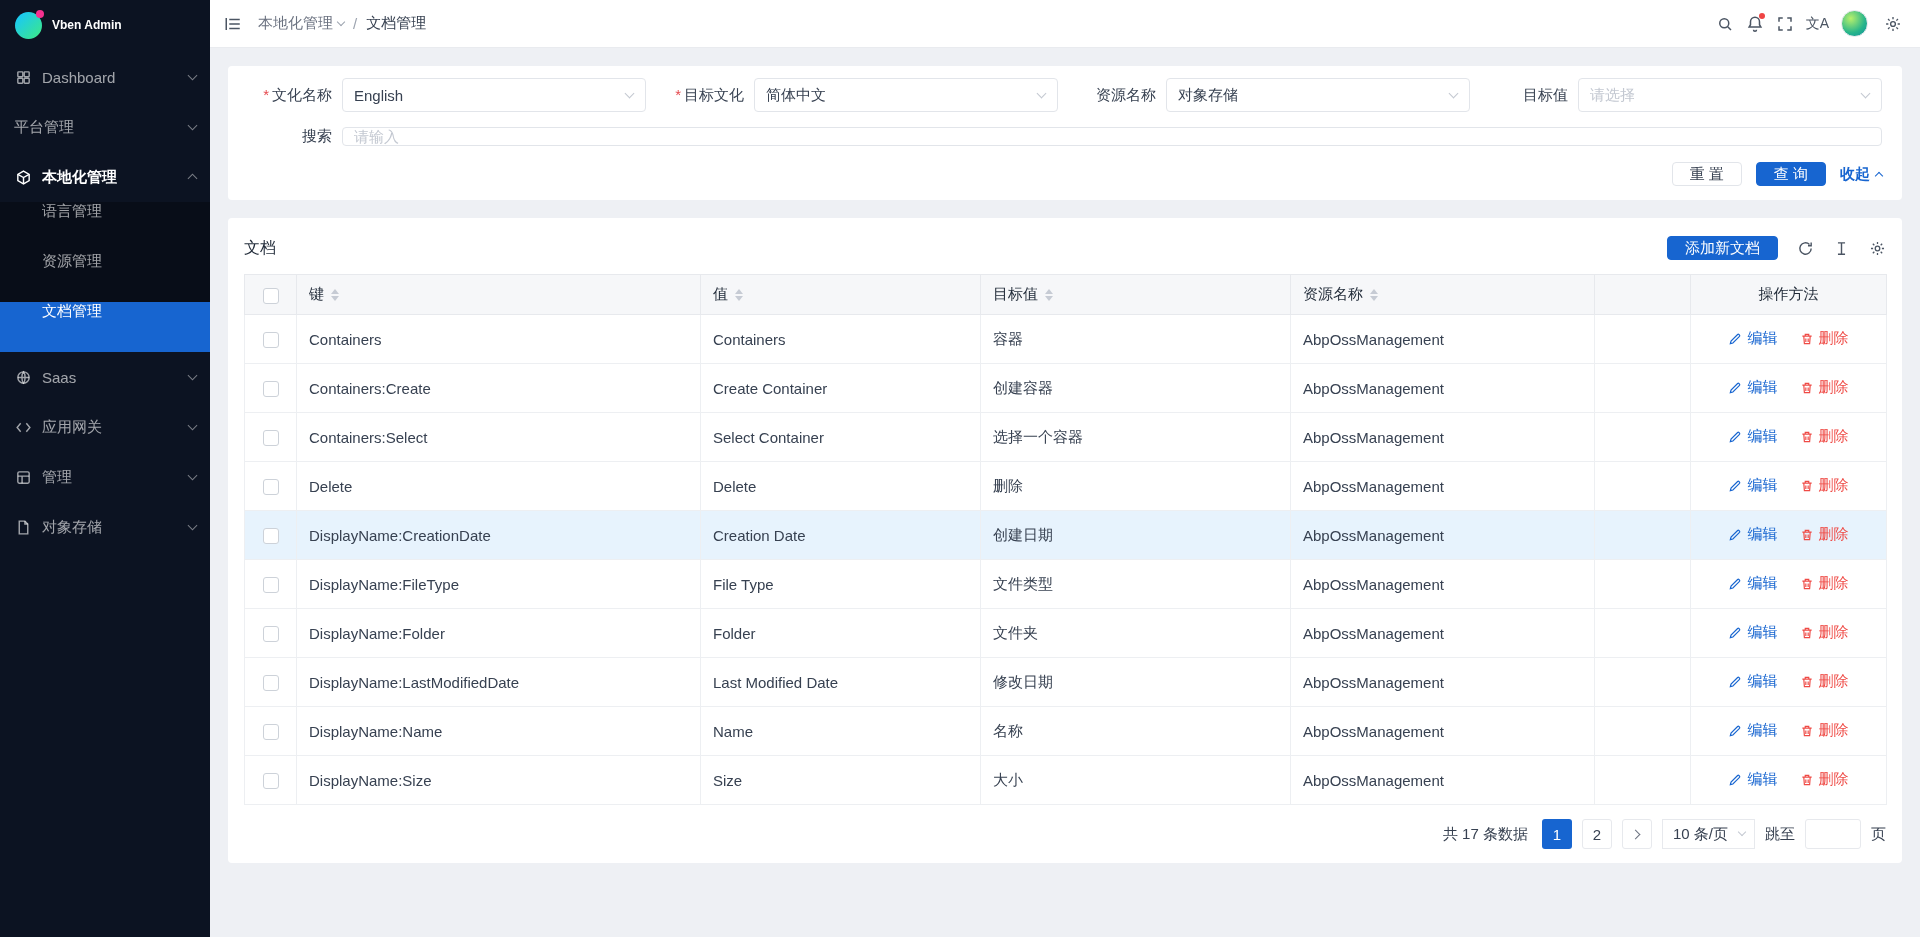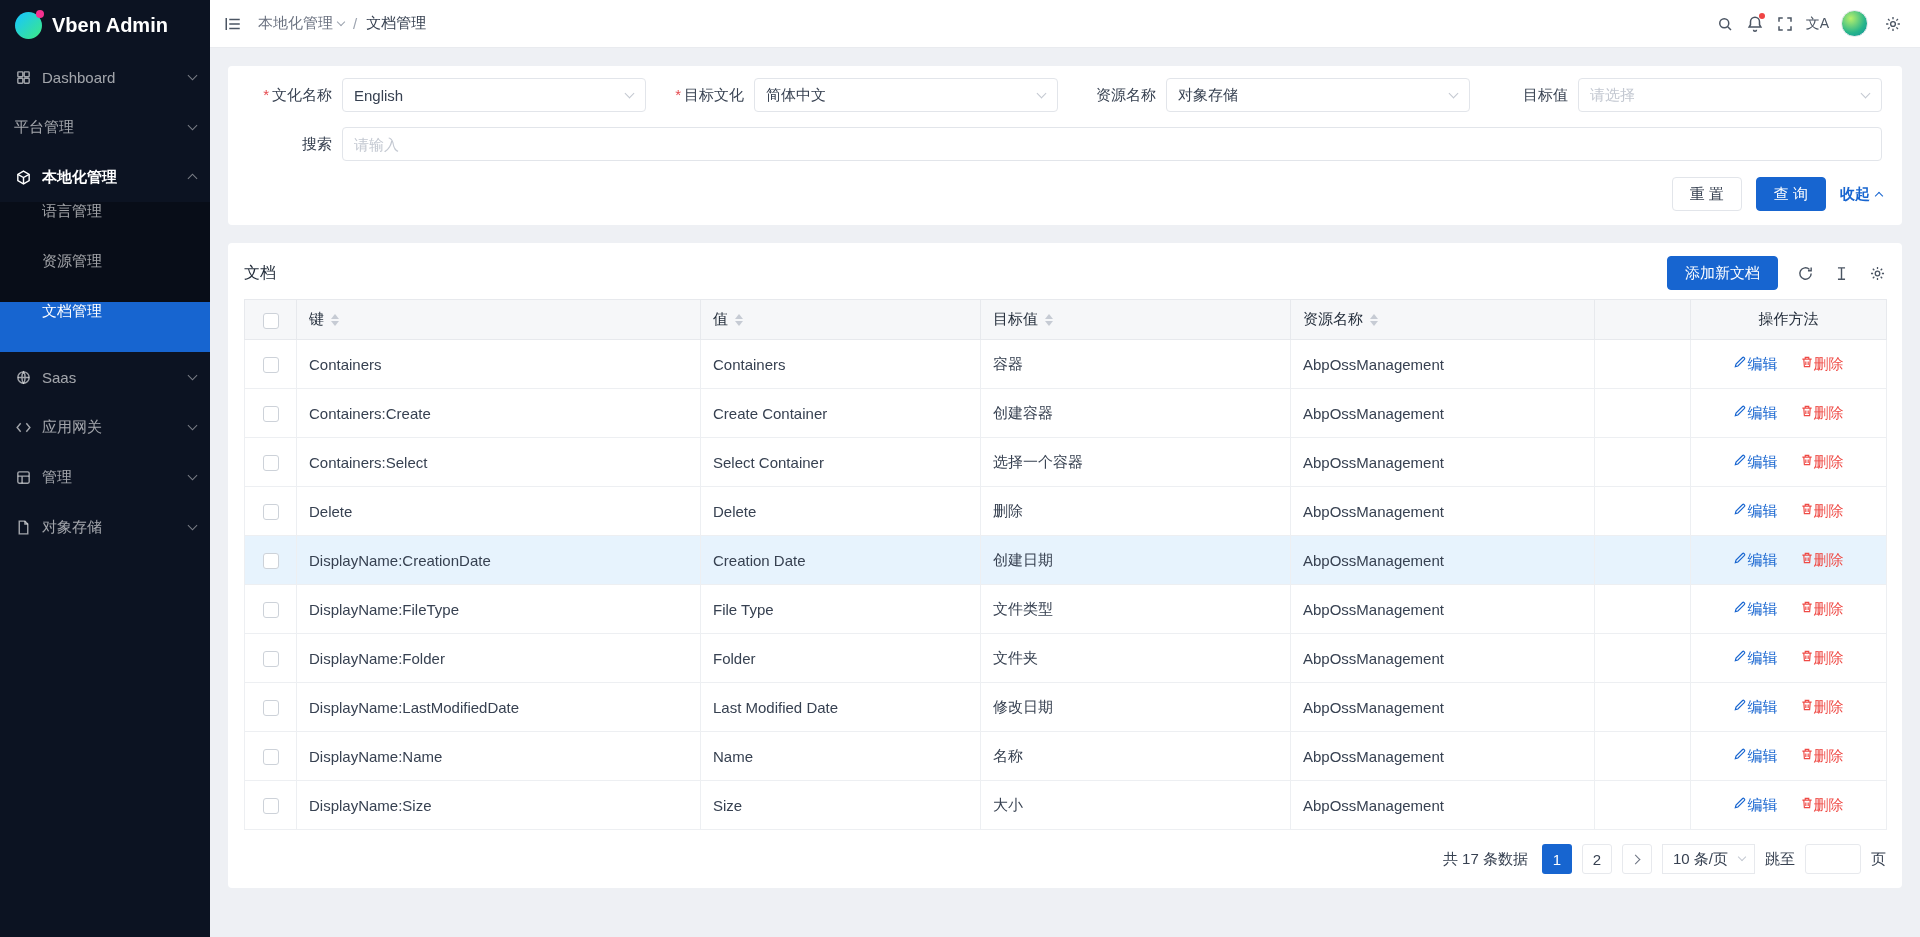--- a/index.html
+++ b/index.html
@@ -6,21 +6,21 @@
   html,body{width:1920px;height:937px}
   body{font-family:"Liberation Sans","DejaVu Sans",sans-serif;font-size:15px;color:#374151;background:#eef0f4;overflow:hidden}
   svg{display:block}
   .app{display:flex;width:1920px;height:937px}
 
   
   .sidebar{width:210px;height:100%;background:#0c1322;flex-shrink:0;display:flex;flex-direction:column}
   .logo{height:50px;display:flex;align-items:center;gap:10px;padding:0 15px;cursor:pointer}
   .logo-mark{width:27px;height:27px;border-radius:50%;background:linear-gradient(135deg,#17c6ff 5%,#3ae68f 90%);position:relative;flex-shrink:0}
   .logo-mark::after{content:"";position:absolute;top:-2px;right:-2px;width:8px;height:8px;border-radius:50%;background:#f5318f}
-  .logo-title{color:#fff;font-weight:bold;font-size:20px;white-space:nowrap}
+  .logo-title{color:#fff;font-weight:bold;font-size:12px;white-space:nowrap}
   .menu{flex:1;padding-top:2px}
   .menu-item{height:50px;display:flex;align-items:center;padding:0 14px;color:rgba(255,255,255,.62);cursor:pointer}
   .menu-item .mi-icon{width:18px;height:18px;margin-right:10px;display:flex;align-items:center;justify-content:center;color:rgba(255,255,255,.62)}
   .menu-item.active-parent,.menu-item.active-parent .mi-icon{color:#fff}
   .menu-item.active-parent{font-weight:bold}
   .mi-label{flex:1;white-space:nowrap;overflow:hidden}
   .chev{width:7px;height:7px;border-right:1.6px solid rgba(255,255,255,.45);border-bottom:1.6px solid rgba(255,255,255,.45);flex-shrink:0}
   .chev.down{transform:rotate(45deg);margin-top:-3px}
   .chev.up{transform:rotate(-135deg);margin-top:3px}
   .submenu{background:#080d18}
@@ -48,24 +48,24 @@
   
   .filter-card{padding:12px 20px 14px}
   .filter-grid{display:grid;grid-template-columns:repeat(4,1fr);column-gap:14px}
   .ffield{display:flex;align-items:center;min-width:0}
   .flabel{width:94px;flex-shrink:0;text-align:right;padding-right:10px;color:#374151;white-space:nowrap}
   .req{color:#e5484d;margin-right:3px}
   .select{height:34px;flex:1;min-width:0;border:1px solid #e2e5ea;border-radius:4px;background:#fff;display:flex;align-items:center;padding:0 28px 0 11px;position:relative;cursor:pointer}
   .select .chev{border-color:#c3c8d1;position:absolute;right:12px;top:14px}
   .ph{color:#c3c8d1}
   .search-row{display:flex;align-items:center;margin-top:15px}
-  .text-input{height:34px;flex:1;border:1px solid #e2e5ea;border-radius:4px;padding:0 11px;font-size:15px;color:#374151;font-family:inherit;outline:none}
+  .text-input{height:19px;flex:1;border:1px solid #e2e5ea;border-radius:4px;padding:0 11px;font-size:15px;color:#374151;font-family:inherit;outline:none}
   .text-input::placeholder{color:#c3c8d1}
   .filter-actions{display:flex;align-items:center;justify-content:flex-end;gap:14px;margin-top:16px}
-  .btn{height:34px;padding:0 17px;border-radius:4px;border:1px solid #e2e5ea;background:#fff;color:#374151;font-size:15px;font-family:inherit;display:inline-flex;align-items:center;cursor:pointer;white-space:nowrap}
+  .btn{height:24px;padding:0 17px;border-radius:4px;border:1px solid #e2e5ea;background:#fff;color:#374151;font-size:15px;font-family:inherit;display:inline-flex;align-items:center;cursor:pointer;white-space:nowrap}
   .btn-primary{background:#1765d0;border-color:#1765d0;color:#fff}
   .collapse-link{color:#1765d0;display:flex;align-items:center;gap:6px;cursor:pointer;font-weight:bold}
   .collapse-link .chev{border-color:#1765d0;width:6px;height:6px}
 
   
   .table-card{padding:4px 16px 14px;display:flex;flex-direction:column}
   .table-toolbar{height:52px;display:flex;align-items:center}
   .table-title{font-size:16px;color:#1f2937}
   .toolbar-right{margin-left:auto;display:flex;align-items:center;gap:19px}
   .tool-icon{color:#4b5563;cursor:pointer;display:flex}
@@ -76,21 +76,21 @@
   tr.hl td{background:#e7f3fd}
   .th-flex{display:flex;align-items:center}
   .th-center{justify-content:center;text-align:center}
   .sorter{display:inline-flex;flex-direction:column;margin-left:7px;gap:2px;cursor:pointer}
   .sorter i{width:0;height:0;border-left:4px solid transparent;border-right:4px solid transparent;display:block}
   .sorter .up{border-bottom:5px solid #c6cbd4}
   .sorter .dn{border-top:5px solid #c6cbd4}
   .c-check{text-align:center}
   .checkbox{display:inline-block;width:16px;height:16px;border:1px solid #cdd2d9;border-radius:3px;background:#fff;vertical-align:middle;cursor:pointer}
   .c-actions{text-align:center}
-  .act{display:inline-flex;align-items:flex-start;cursor:pointer;text-decoration:none}
+  .act{display:inline-flex;align-items:center;gap:5px;cursor:pointer;text-decoration:none}
   .act.edit{color:#1765d0}
   .act.del{color:#ef4a45;margin-left:18px}
 
   
   .pagination{margin-top:14px;display:flex;align-items:center;justify-content:flex-end;gap:10px;color:#374151}
   .pg-total{margin-right:4px}
   .pg-item{min-width:30px;height:30px;border-radius:3px;display:flex;align-items:center;justify-content:center;cursor:pointer}
   .pg-active{background:#1765d0;color:#fff}
   .pg-plain{background:#fff;border:1px solid #e7e9ed}
   .pg-next .chev{border-color:#6b7280;transform:rotate(-45deg);width:7px;height:7px;margin-left:-2px}

